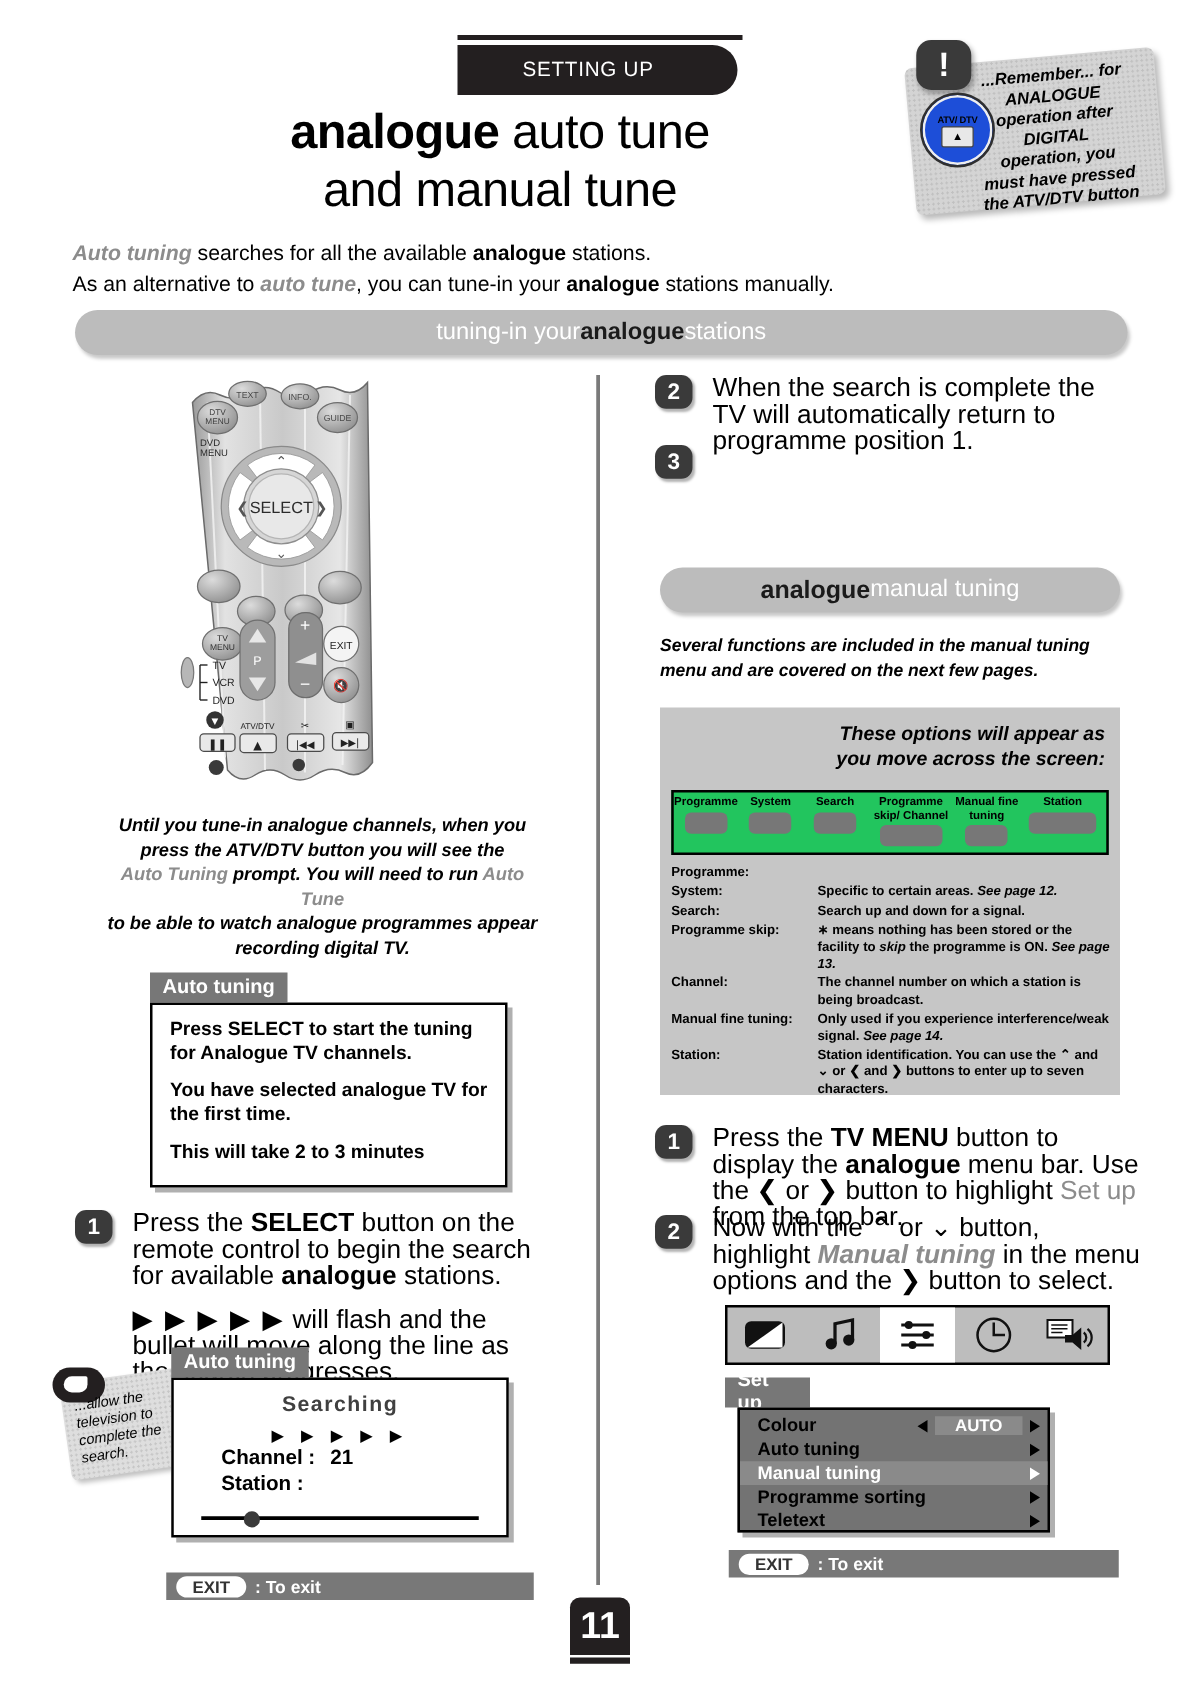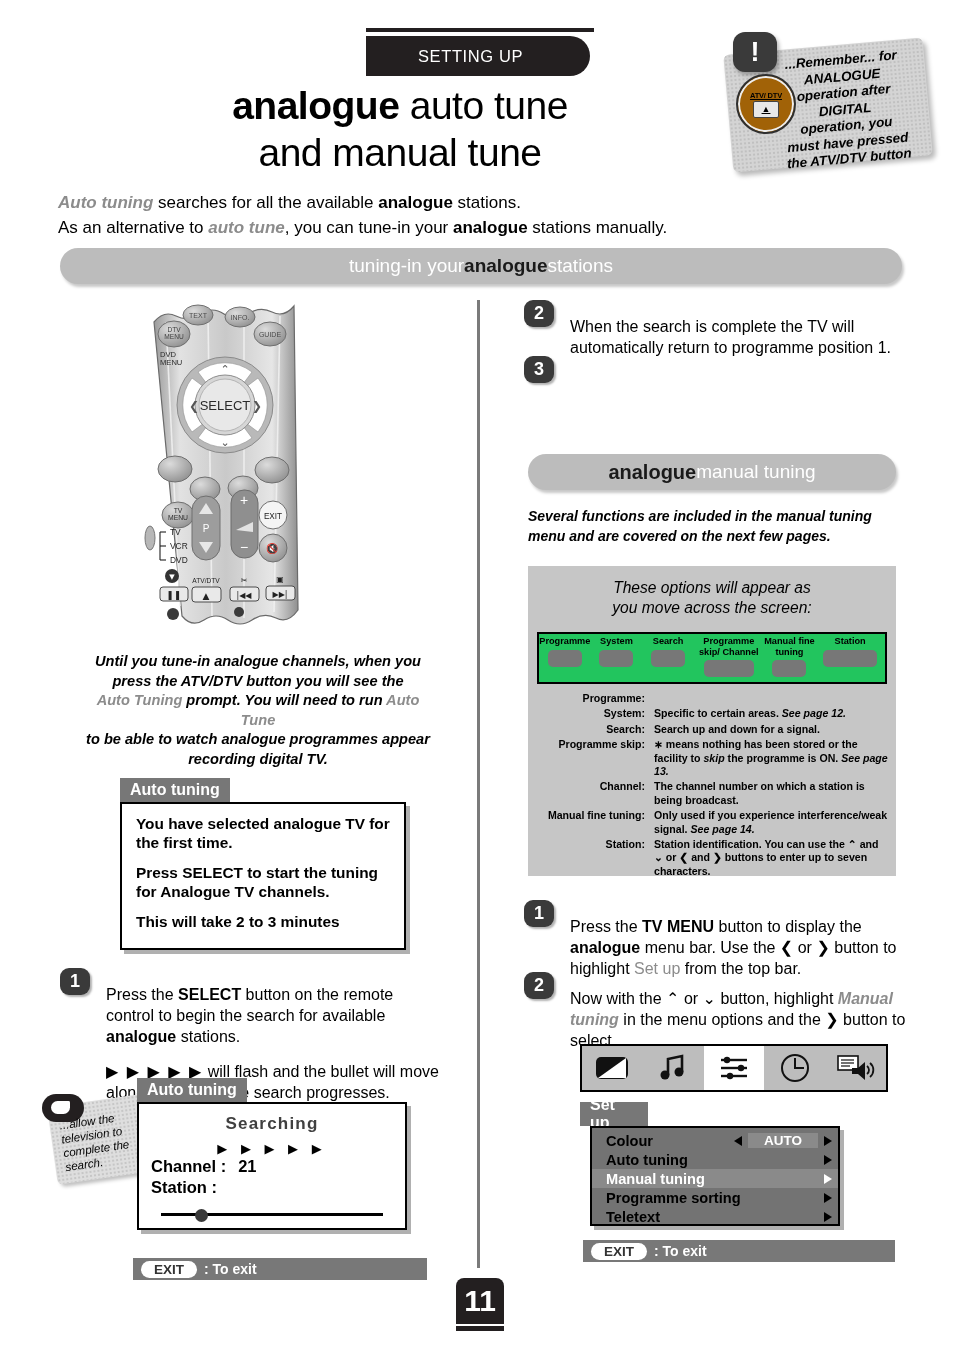--- a/index.html
+++ b/index.html
@@ -26,22 +26,22 @@
      background:#d4d4d4;border-radius:6px;transform:rotate(-5deg);
      box-shadow:3px 4px 5px rgba(0,0,0,.28);}
   #remember-note .dots{position:absolute;inset:0;border-radius:6px;
      background-image:radial-gradient(#c0c0c0 .8px,transparent .9px);
      background-size:4px 4px;}
   #remember-bang{left:733px;top:32px;width:44px;height:40px;background:#3a3a3a;
      border-radius:12px;color:#fff;font-size:27px;font-weight:bold;
      display:flex;align-items:center;justify-content:center;
      box-shadow:2px 3px 4px rgba(0,0,0,.3);}
   #atvdtv-circle{left:736px;top:74px;width:56px;height:56px;border-radius:50%;
-     background:#a16207;border:2.5px solid #2f2f2f;box-shadow:inset 0 0 0 2px #eee;
-     display:flex;flex-direction:column;align-items:center;justify-content:center;text-decoration:underline;}
+     background:#1d4ed8;border:2.5px solid #2f2f2f;box-shadow:inset 0 0 0 2px #eee;
+     display:flex;flex-direction:column;align-items:center;justify-content:center;}
   #atvdtv-circle .lbl{font-size:7.5px;font-weight:bold;letter-spacing:-.2px;}
   #atvdtv-circle .key{width:24px;height:15px;background:#e8e8e8;border:1.5px solid #444;
      border-radius:2px;margin-top:1px;display:flex;align-items:center;justify-content:center;
      font-size:9px;line-height:1;}
   #remember-text{left:755px;top:52px;width:180px;font-size:13.4px;font-weight:bold;
      font-style:italic;line-height:16.5px;text-align:center;transform:rotate(-5deg);}
   #remember-text span{display:block;}
 
   
   #intro{left:58px;top:190px;width:700px;font-size:17px;line-height:25px;}
@@ -75,21 +75,21 @@
   #osd1-tab{left:120px;top:778px;width:110px;}
   #osd1{left:120px;top:802px;width:286px;height:148px;padding:10px 14px;
      font-size:15.4px;font-weight:bold;line-height:19px;}
   #osd1 p{margin:0 0 11px 0;}
 
   #osd2-tab{left:137px;top:1078px;width:110px;}
   #osd2{left:137px;top:1102px;width:270px;height:128px;padding:8px 12px;}
   #osd2 .searching{text-align:center;color:#404040;font-size:17px;font-weight:bold;
      letter-spacing:1.2px;margin-top:2px;}
   #osd2 .arrows{text-align:center;font-size:13px;letter-spacing:5px;margin-top:7px;}
-  #osd2 .row{font-size:16.5px;font-weight:bold;line-height:21px;}
+  #osd2 .row{font-size:16.5px;font-weight:bold;margin-left:26px;line-height:21px;}
   #osd2 .row span.val{margin-left:12px;}
   #osd2 .progress{position:relative;margin:11px 10px 0 10px;height:10px;}
   #osd2 .progress .line{position:absolute;left:0;right:0;top:4px;height:2.5px;background:#000;}
   #osd2 .progress .dot{position:absolute;left:34px;top:0;width:13px;height:13px;
      border-radius:50%;background:#3a3a3a;}
 
   
   #allow-note{left:52px;top:1100px;width:100px;height:78px;background:#dedede;
      border-radius:5px;transform:rotate(-8deg);box-shadow:3px 3px 4px rgba(0,0,0,.25);}
   #allow-note .dots{position:absolute;inset:0;border-radius:5px;
@@ -107,41 +107,41 @@
      font-size:13.5px;font-weight:bold;margin-right:7px;}
   #exit1{left:133px;top:1258px;width:294px;}
   #exit2{left:583px;top:1240px;width:312px;}
 
   
   .step{position:absolute;}
   .step .num{position:absolute;left:0;top:0;width:30px;height:27px;background:#3a3a3a;
      border-radius:9px;color:#fff;font-size:18px;font-weight:bold;
      display:flex;align-items:center;justify-content:center;
      box-shadow:2px 2px 2px rgba(0,0,0,.3);}
-  .step .txt{margin-left:46px;font-size:16px;line-height:21px;margin-top:16px;}
+  .step .txt{margin-left:46px;font-size:21px;line-height:21px;}
 
   
   #manual-intro{left:528px;top:506px;width:396px;
      font-size:14px;font-weight:bold;font-style:italic;line-height:20px;}
 
   #opts-panel{left:528px;top:566px;width:368px;height:310px;background:#c6c6c6;}
-  #opts-title{left:540px;top:578px;width:344px;text-align:center;font-size:15.6px;
-     font-weight:normal;font-style:italic;line-height:20px;}
+  #opts-title{left:540px;top:578px;width:344px;text-align:right;font-size:15.6px;
+     font-weight:bold;font-style:italic;line-height:20px;}
   #opts-bar{left:537px;top:632px;width:350px;height:52px;background:#22c55e;
      border:2px solid #000;box-sizing:border-box;display:flex;align-items:flex-start;}
   #opts-bar .cell{flex:1;text-align:center;padding-top:2px;}
   #opts-bar .cell .cap{font-size:9.2px;font-weight:bold;line-height:10.5px;display:block;}
   #opts-bar .cell .btn{margin:3px auto 0;height:17px;background:#777;border-radius:5px;width:34px;}
   #opts-bar .cell.wide{flex:1.35;}
   #opts-bar .cell.wide .btn{width:50px;}
   #opts-bar .cell.station .btn{width:54px;}
 
   #opts-list{left:537px;top:692px;width:352px;font-size:10.6px;line-height:13.4px;}
   #opts-list .r{display:flex;margin-bottom:2px;}
-  #opts-list .k{width:108px;text-align:right;font-weight:bold;padding-right:9px;flex:none;}
+  #opts-list .k{width:108px;text-align:left;font-weight:bold;padding-right:9px;flex:none;}
   #opts-list .v{flex:1;font-weight:bold;}
   #opts-list .v i{font-weight:bold;}
 
   
   #iconbar{left:580px;top:1044px;width:308px;height:48px;background:#bdbdbd;
      border:2px solid #000;box-sizing:border-box;display:flex;}
   #iconbar .ic{flex:1;display:flex;align-items:center;justify-content:center;}
   #iconbar .ic.active{background:#fff;}
 
   
@@ -326,22 +326,22 @@
   <span>press the ATV/DTV button you will see the</span><br>
   <span class="grey">Auto Tuning</span><span> prompt. You will need to run </span><span class="grey">Auto Tune</span><br>
   <span>to be able to watch analogue programmes appear</span><br>
   <span>recording digital TV.</span>
 </div>
 
 <div class="abs osd-tab" id="osd1-tab">
   <span>Auto tuning</span>
 </div>
 <div class="abs osd-box" id="osd1">
+  <p>Press SELECT to start the tuning for Analogue TV channels.</p>
   <p>You have selected analogue TV for the first time.</p>
-  <p>Press SELECT to start the tuning for Analogue TV channels.</p>
   <p>This will take 2 to 3 minutes</p>
 </div>
 
 <div class="step" style="left:60px;top:968px;width:380px;">
   <div class="num">1</div>
   <div class="txt">
     <span>Press the </span><b>SELECT</b><span> button on the remote control to begin the search for available </span><b>analogue</b><span> stations.</span>
     <div style="margin-top:14px;">
       <span style="letter-spacing:2px;">▶ ▶ ▶ ▶ ▶</span><span> will flash and the bullet will move along the line as the search progresses.</span>
     </div>

